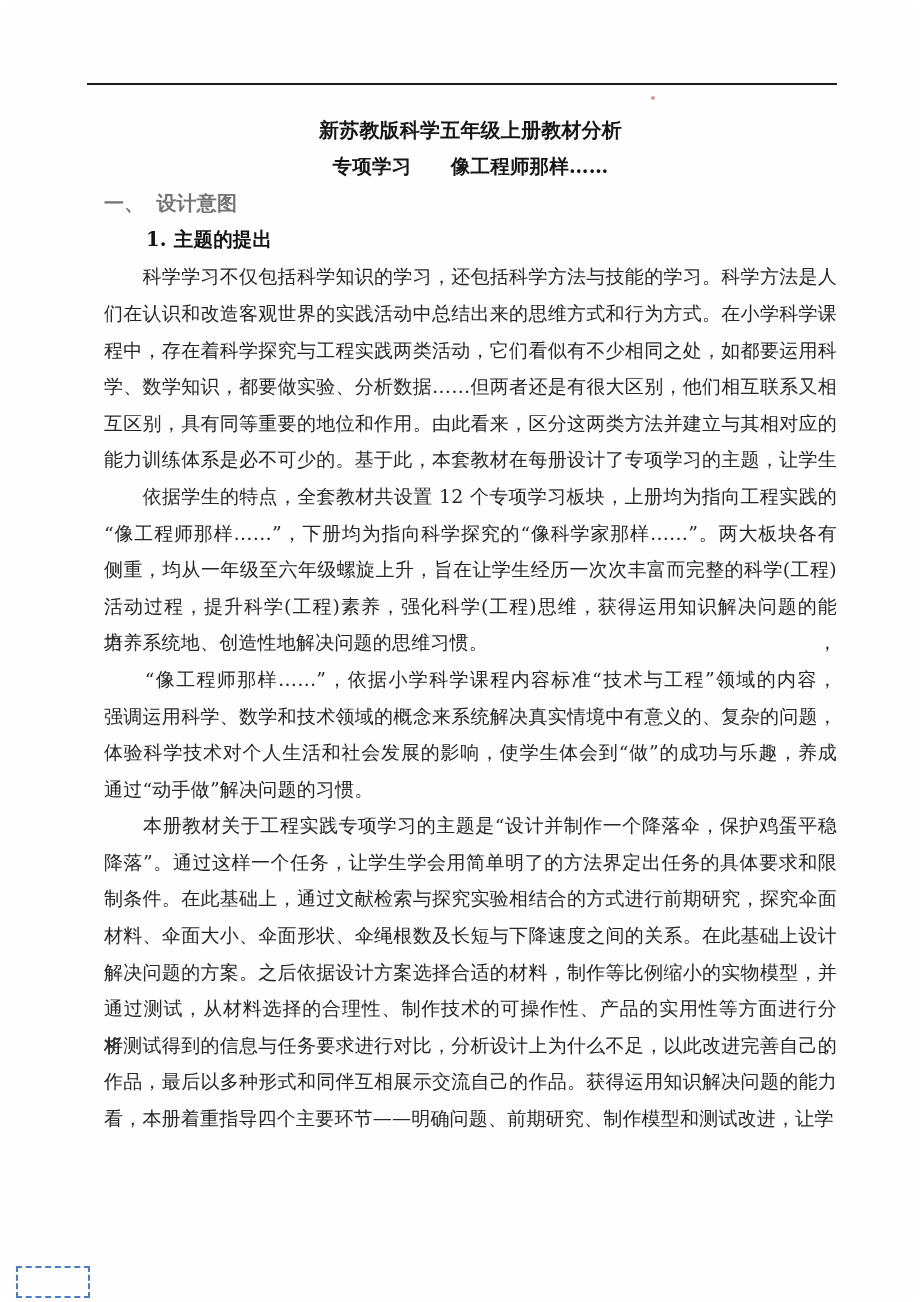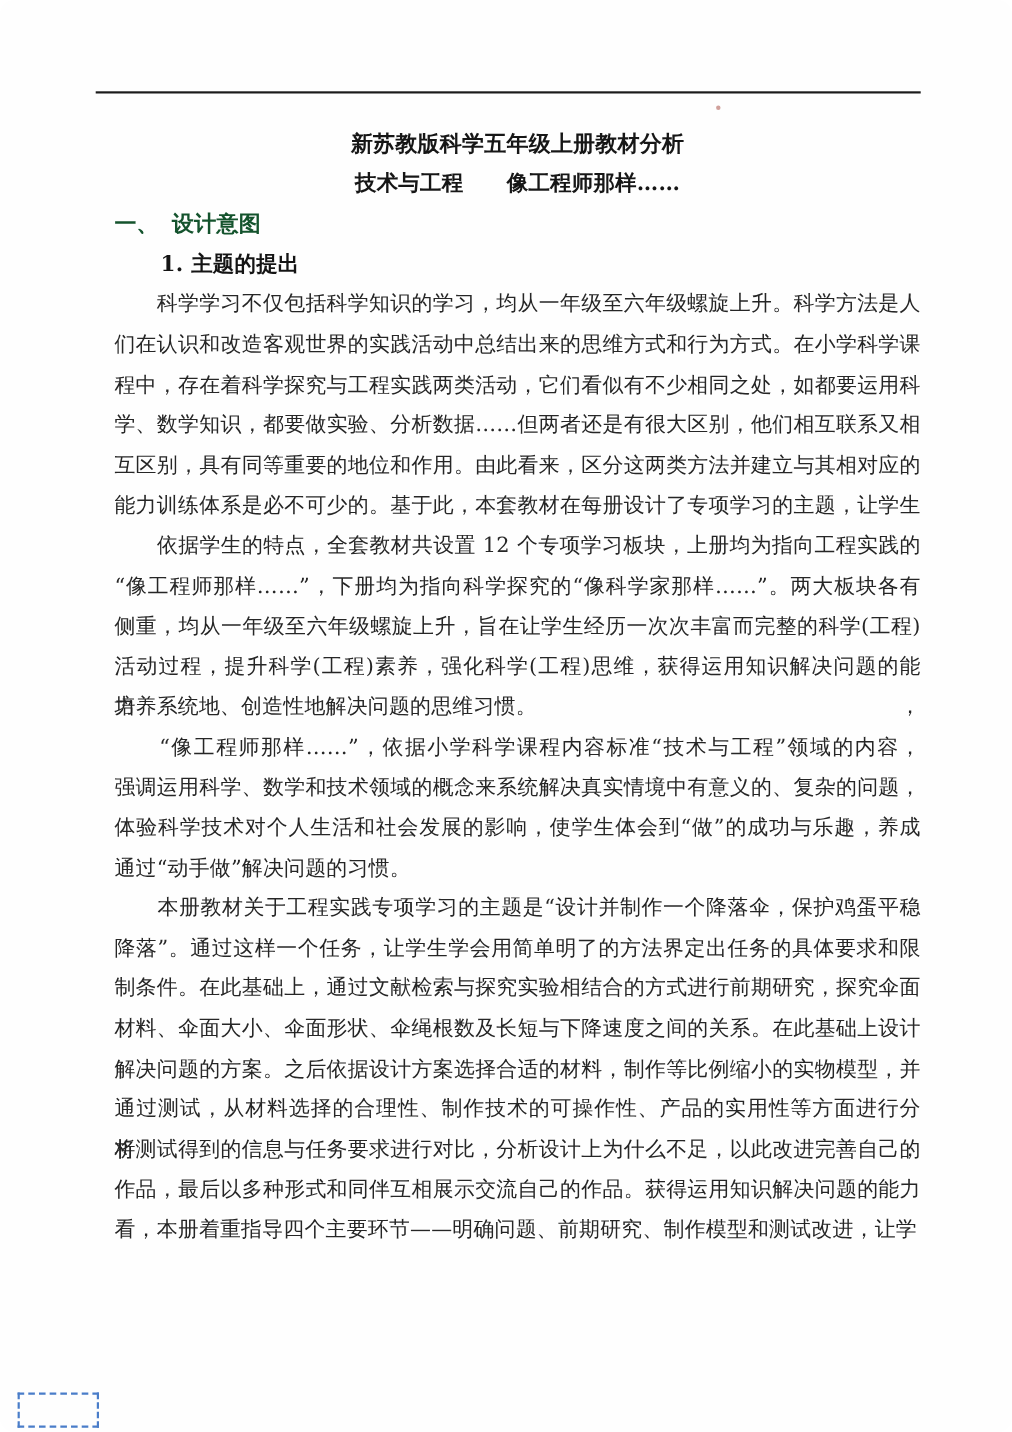--- a/index.html
+++ b/index.html
@@ -47,21 +47,21 @@
     font-weight: 700;
     font-size: 20px;
     color: #161616;
   }
   .subtitle {
     text-align: center;
     font-weight: 700;
     font-size: 19.5px;
     color: #161616;
   }
-  .h1 { font-weight: 700; font-size: 20px; color: #14532d; }
+  .h1 { font-weight: 700; font-size: 20px; color: #737373; }
   .h1 .lbl { margin-left: 12px; }
   .h2 { font-weight: 700; font-size: 19.5px; color: #141414; padding-left: 42px; }
   .h2 .lbl { margin-left: 7px; margin-top: 20px; }
   .empty-textbox {
     position: absolute;
     left: 16px; top: 1266px;
     width: 70px; height: 28px;
     border: 2px dashed #4a7dc9;
     background: transparent;
   }
@@ -72,32 +72,32 @@
 <div class="page">
 
   <div class="header-rule" style="background: rgb(27, 27, 27);"></div>
 
   <div class="ink-dot" style="background: rgb(192, 128, 121);"></div>
 
   <div class="doc">
 
     <div class="line title">新苏教版科学五年级上册教材分析</div>
 
-    <div class="line subtitle">技术与工程　　像工程师那样……</div>
+    <div class="line subtitle">专项学习　　像工程师那样……</div>
 
     <div class="line h1">
       <span class="num">一、</span><span class="lbl">设计意图</span>
     </div>
 
     <div class="line h2">
       <span class="num">1.</span><span class="lbl">主题的提出</span>
     </div>
 
     <div id="paragraphs">
-        <div class="line body">　　科学学习不仅包括科学知识的学习，均从一年级至六年级螺旋上升。科学方法是人</div>
+        <div class="line body">　　科学学习不仅包括科学知识的学习，还包括科学方法与技能的学习。科学方法是人</div>
         <div class="line body">们在认识和改造客观世界的实践活动中总结出来的思维方式和行为方式。在小学科学课</div>
         <div class="line body">程中，存在着科学探究与工程实践两类活动，它们看似有不少相同之处，如都要运用科</div>
         <div class="line body">学、数学知识，都要做实验、分析数据……但两者还是有很大区别，他们相互联系又相</div>
         <div class="line body">互区别，具有同等重要的地位和作用。由此看来，区分这两类方法并建立与其相对应的</div>
         <div class="line body">能力训练体系是必不可少的。基于此，本套教材在每册设计了专项学习的主题，让学生</div>
         <div class="line body">　　依据学生的特点，全套教材共设置 12 个专项学习板块，上册均为指向工程实践的</div>
         <div class="line body">“像工程师那样……”，下册均为指向科学探究的“像科学家那样……”。两大板块各有</div>
         <div class="line body">侧重，均从一年级至六年级螺旋上升，旨在让学生经历一次次丰富而完整的科学(工程)</div>
         <div class="line body">活动过程，提升科学(工程)素养，强化科学(工程)思维，获得运用知识解决问题的能力，</div>
         <div class="line body end">培养系统地、创造性地解决问题的思维习惯。</div>

